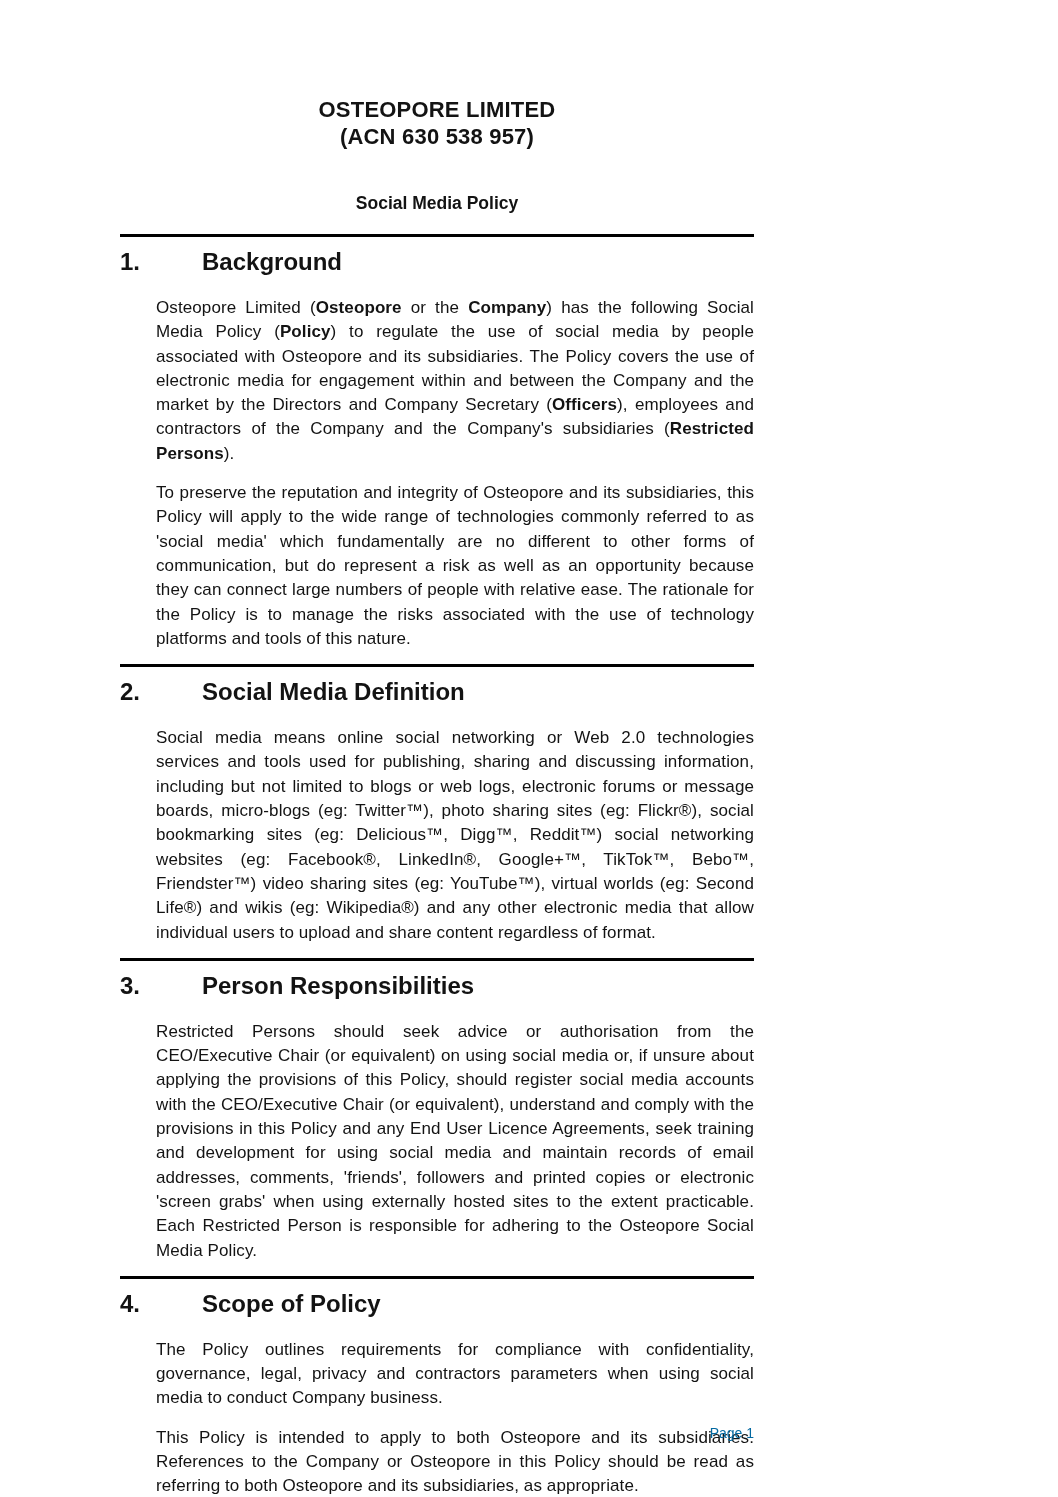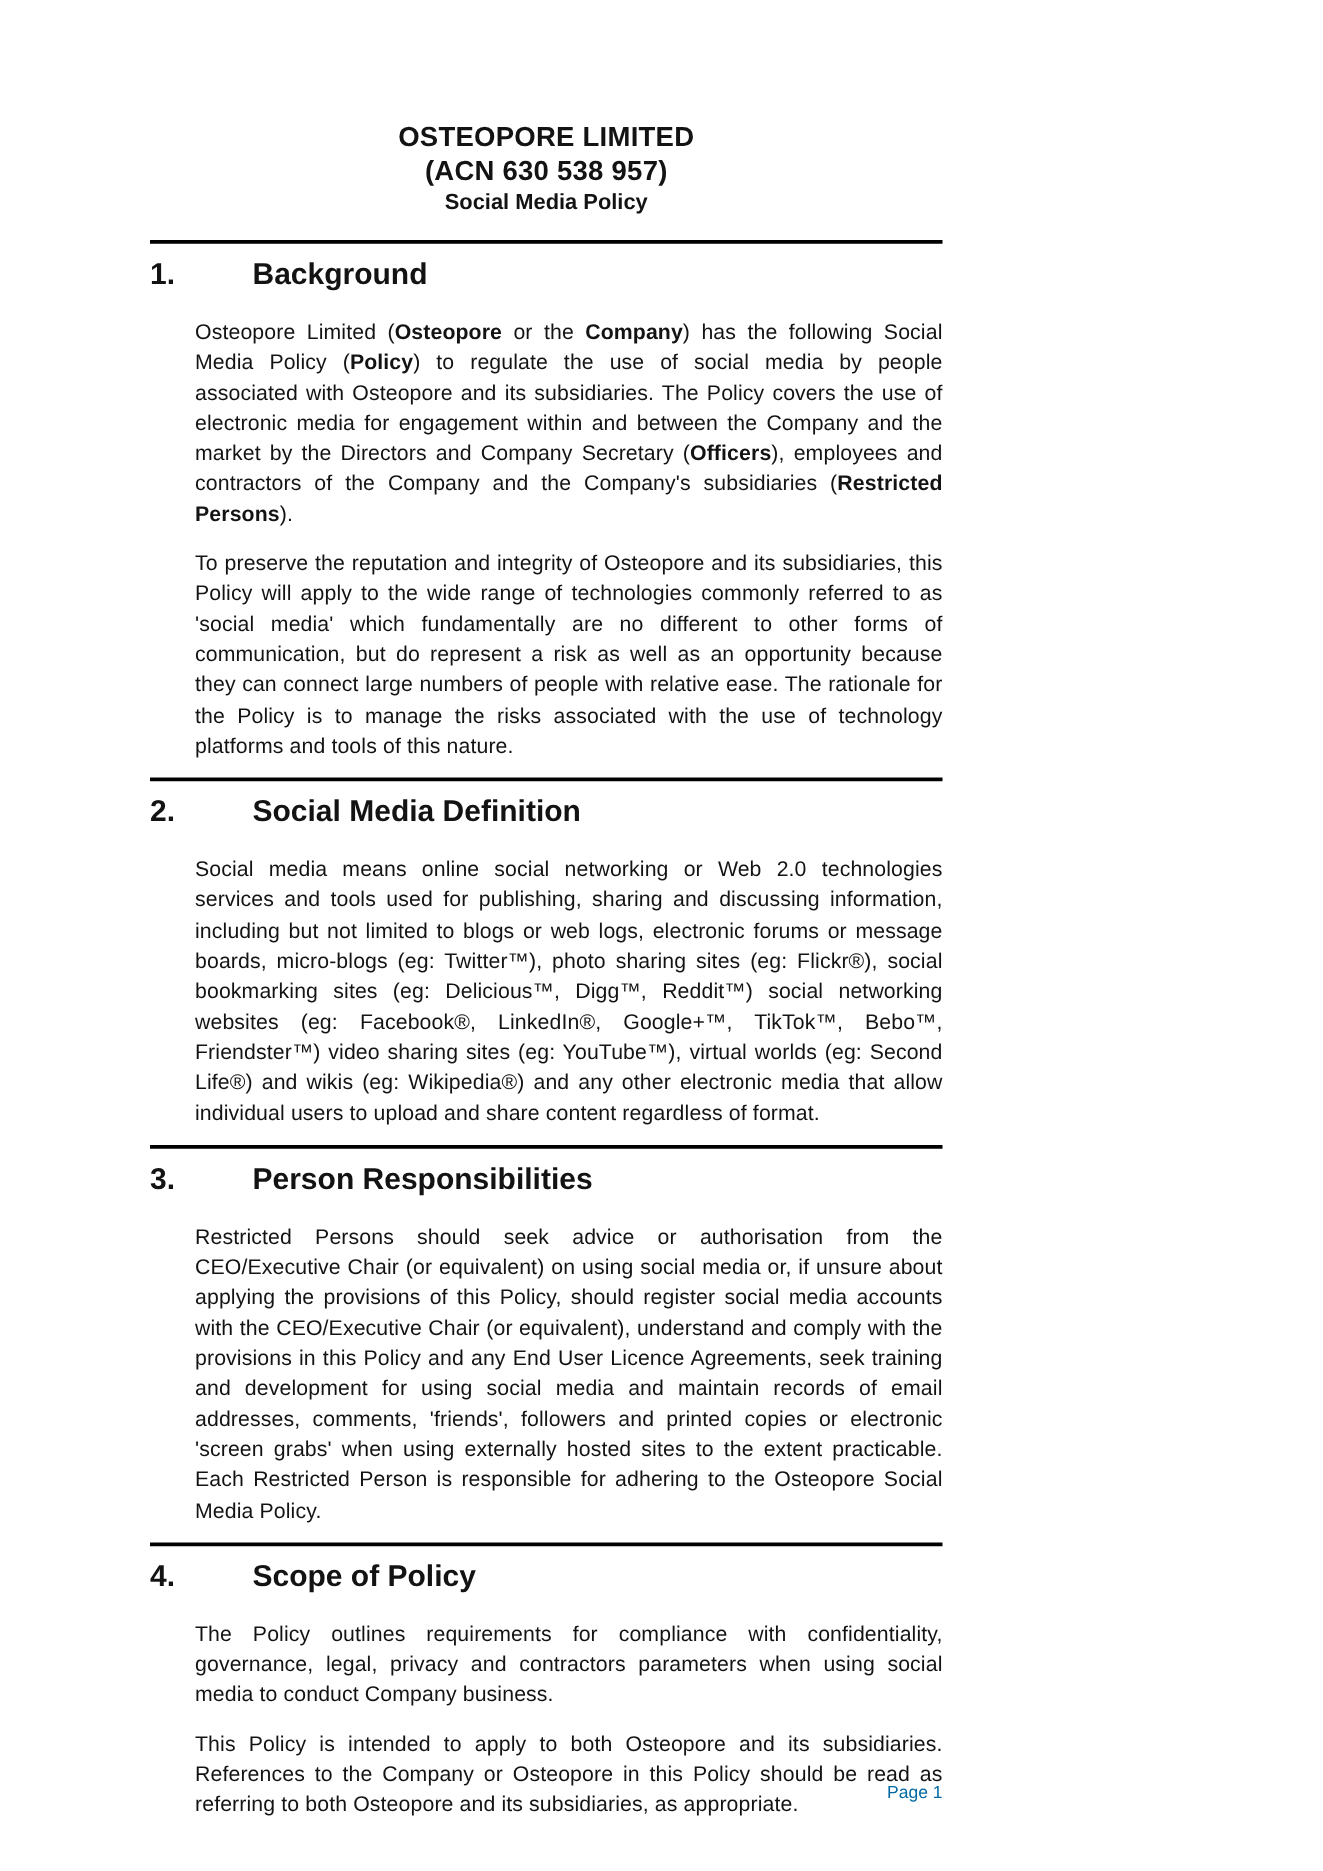--- a/index.html
+++ b/index.html
@@ -23,20 +23,21 @@
   }
   .doc-title-line {
     font-size: 22px;
     font-weight: bold;
     line-height: 27px;
     letter-spacing: 0.2px;
   }
   .doc-subtitle {
     font-size: 17.5px;
     font-weight: bold;
+    margin-top: 42px;
     line-height: 22px;
   }
   .sections {
     margin-top: 20px;
   }
   .policy-section {
     padding-bottom: 13px;
   }
   .rule {
     border-top: 3px solid #000000;

